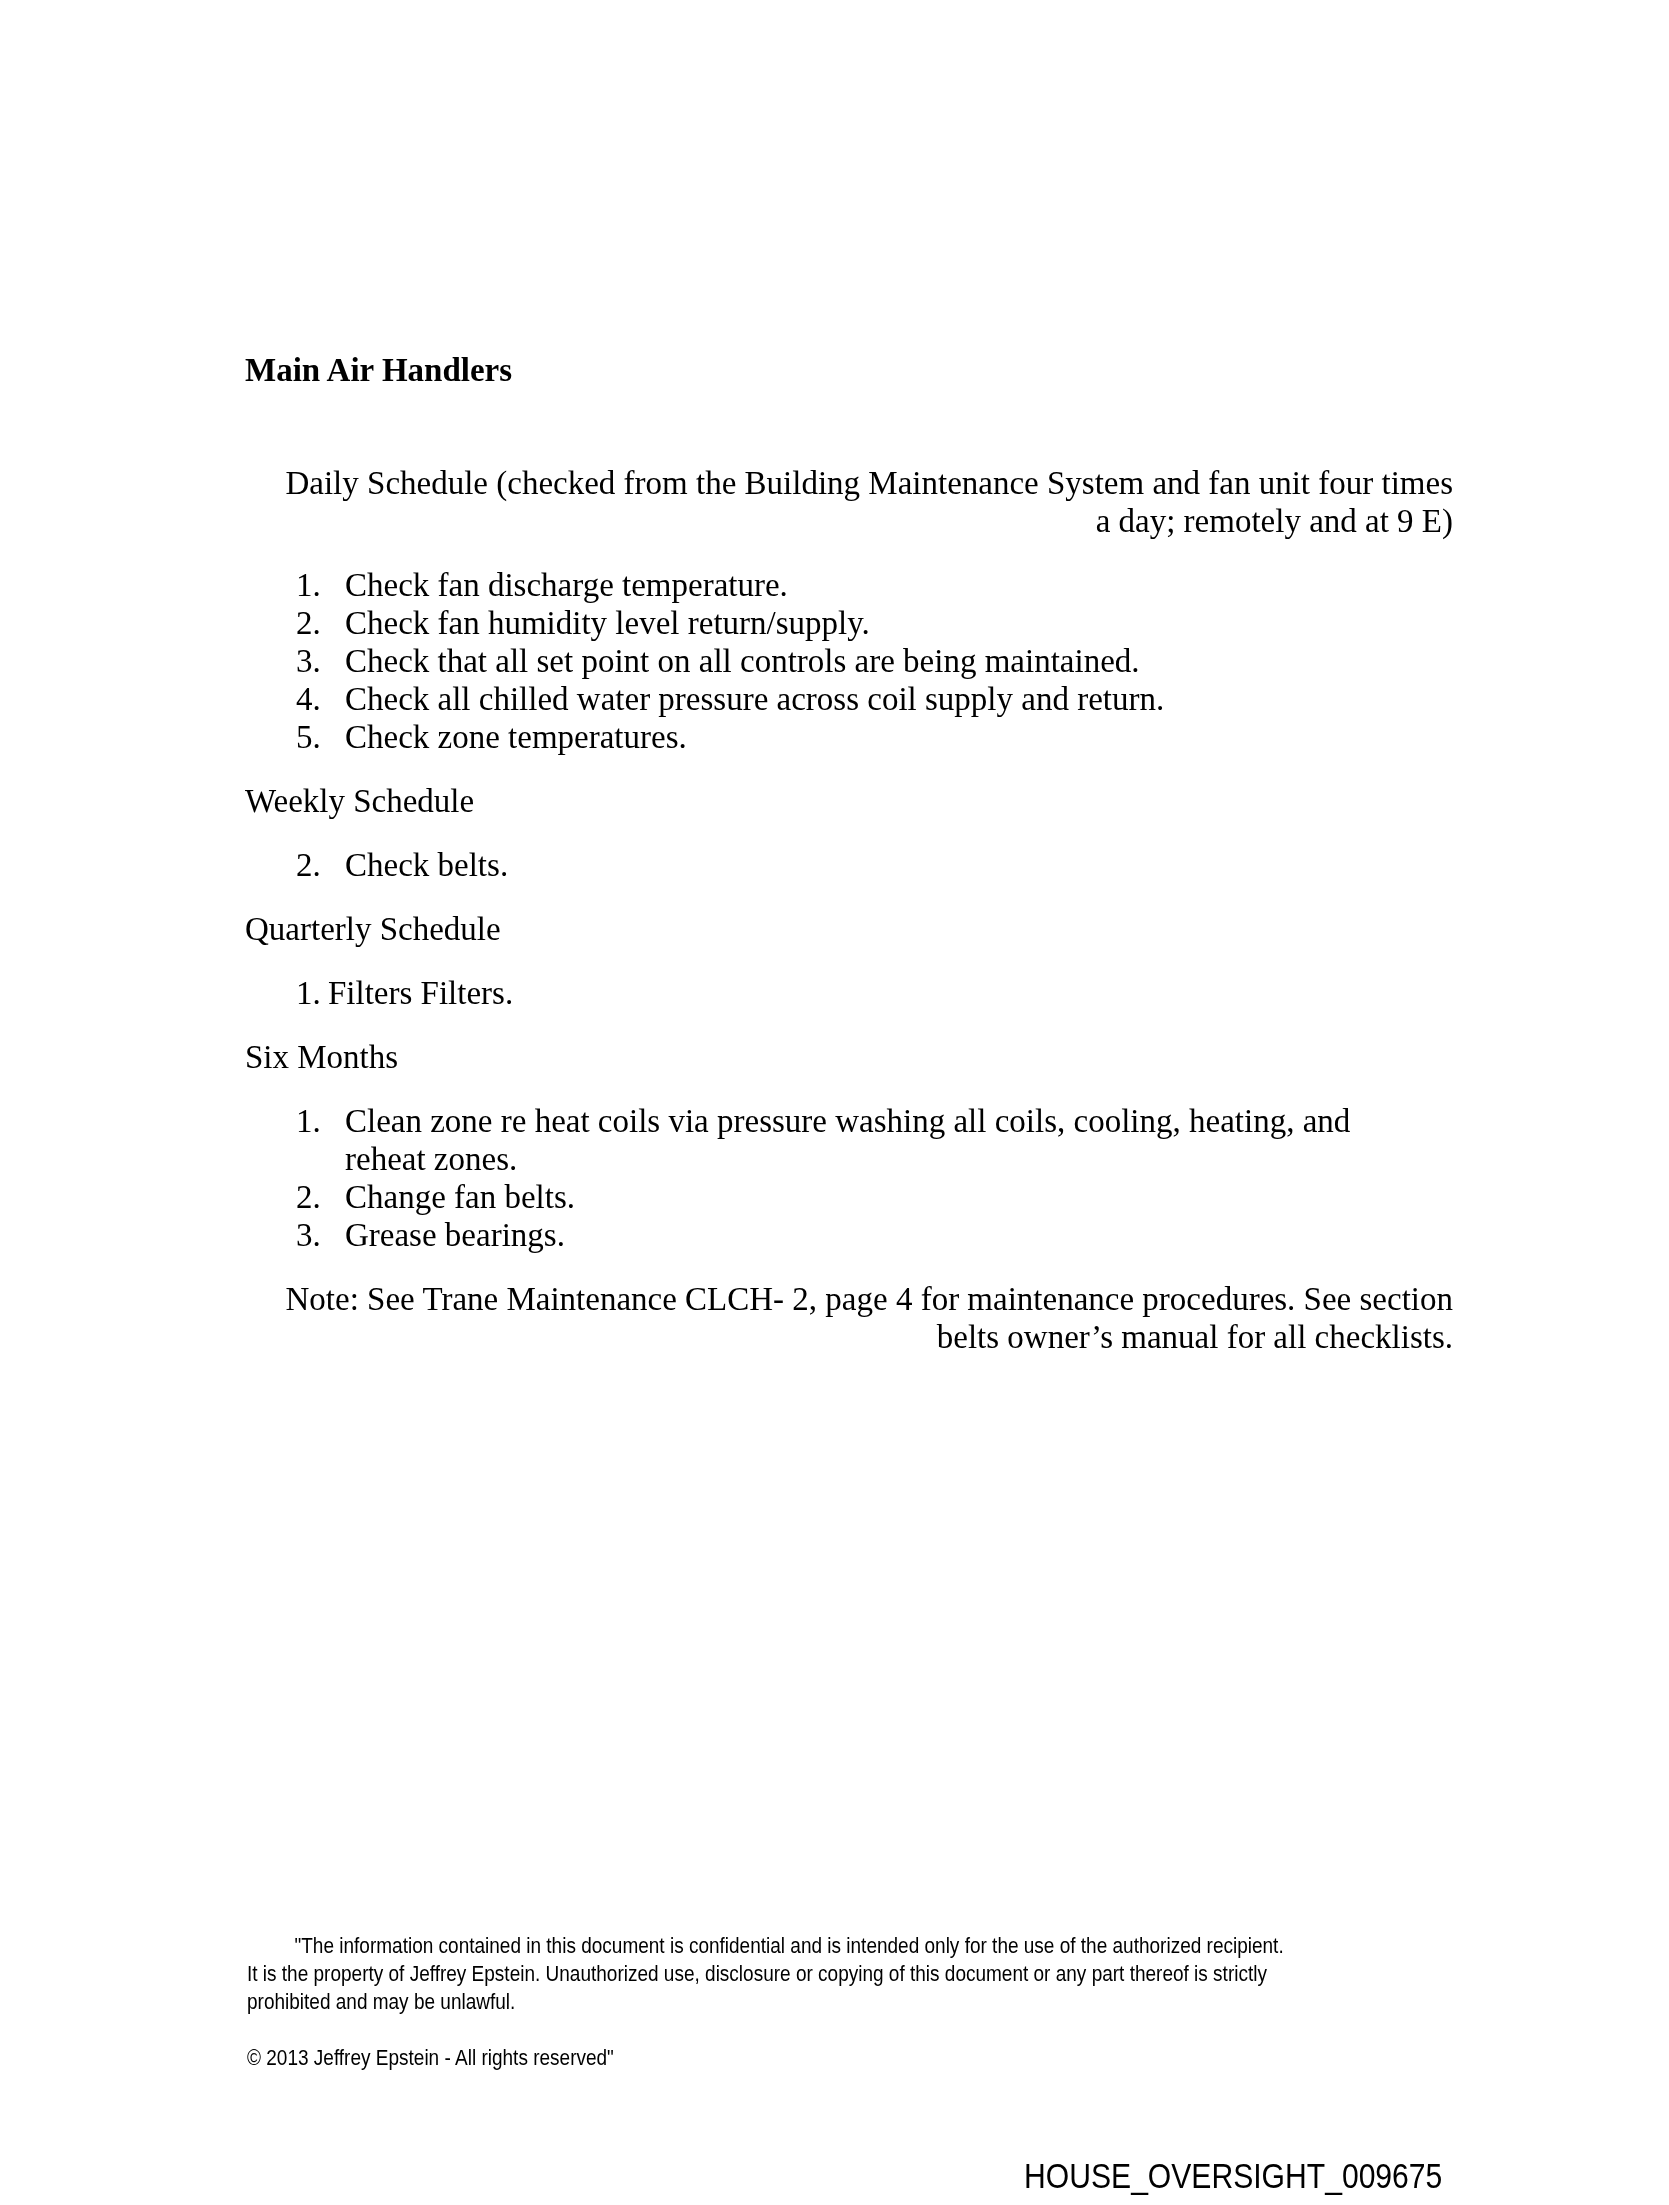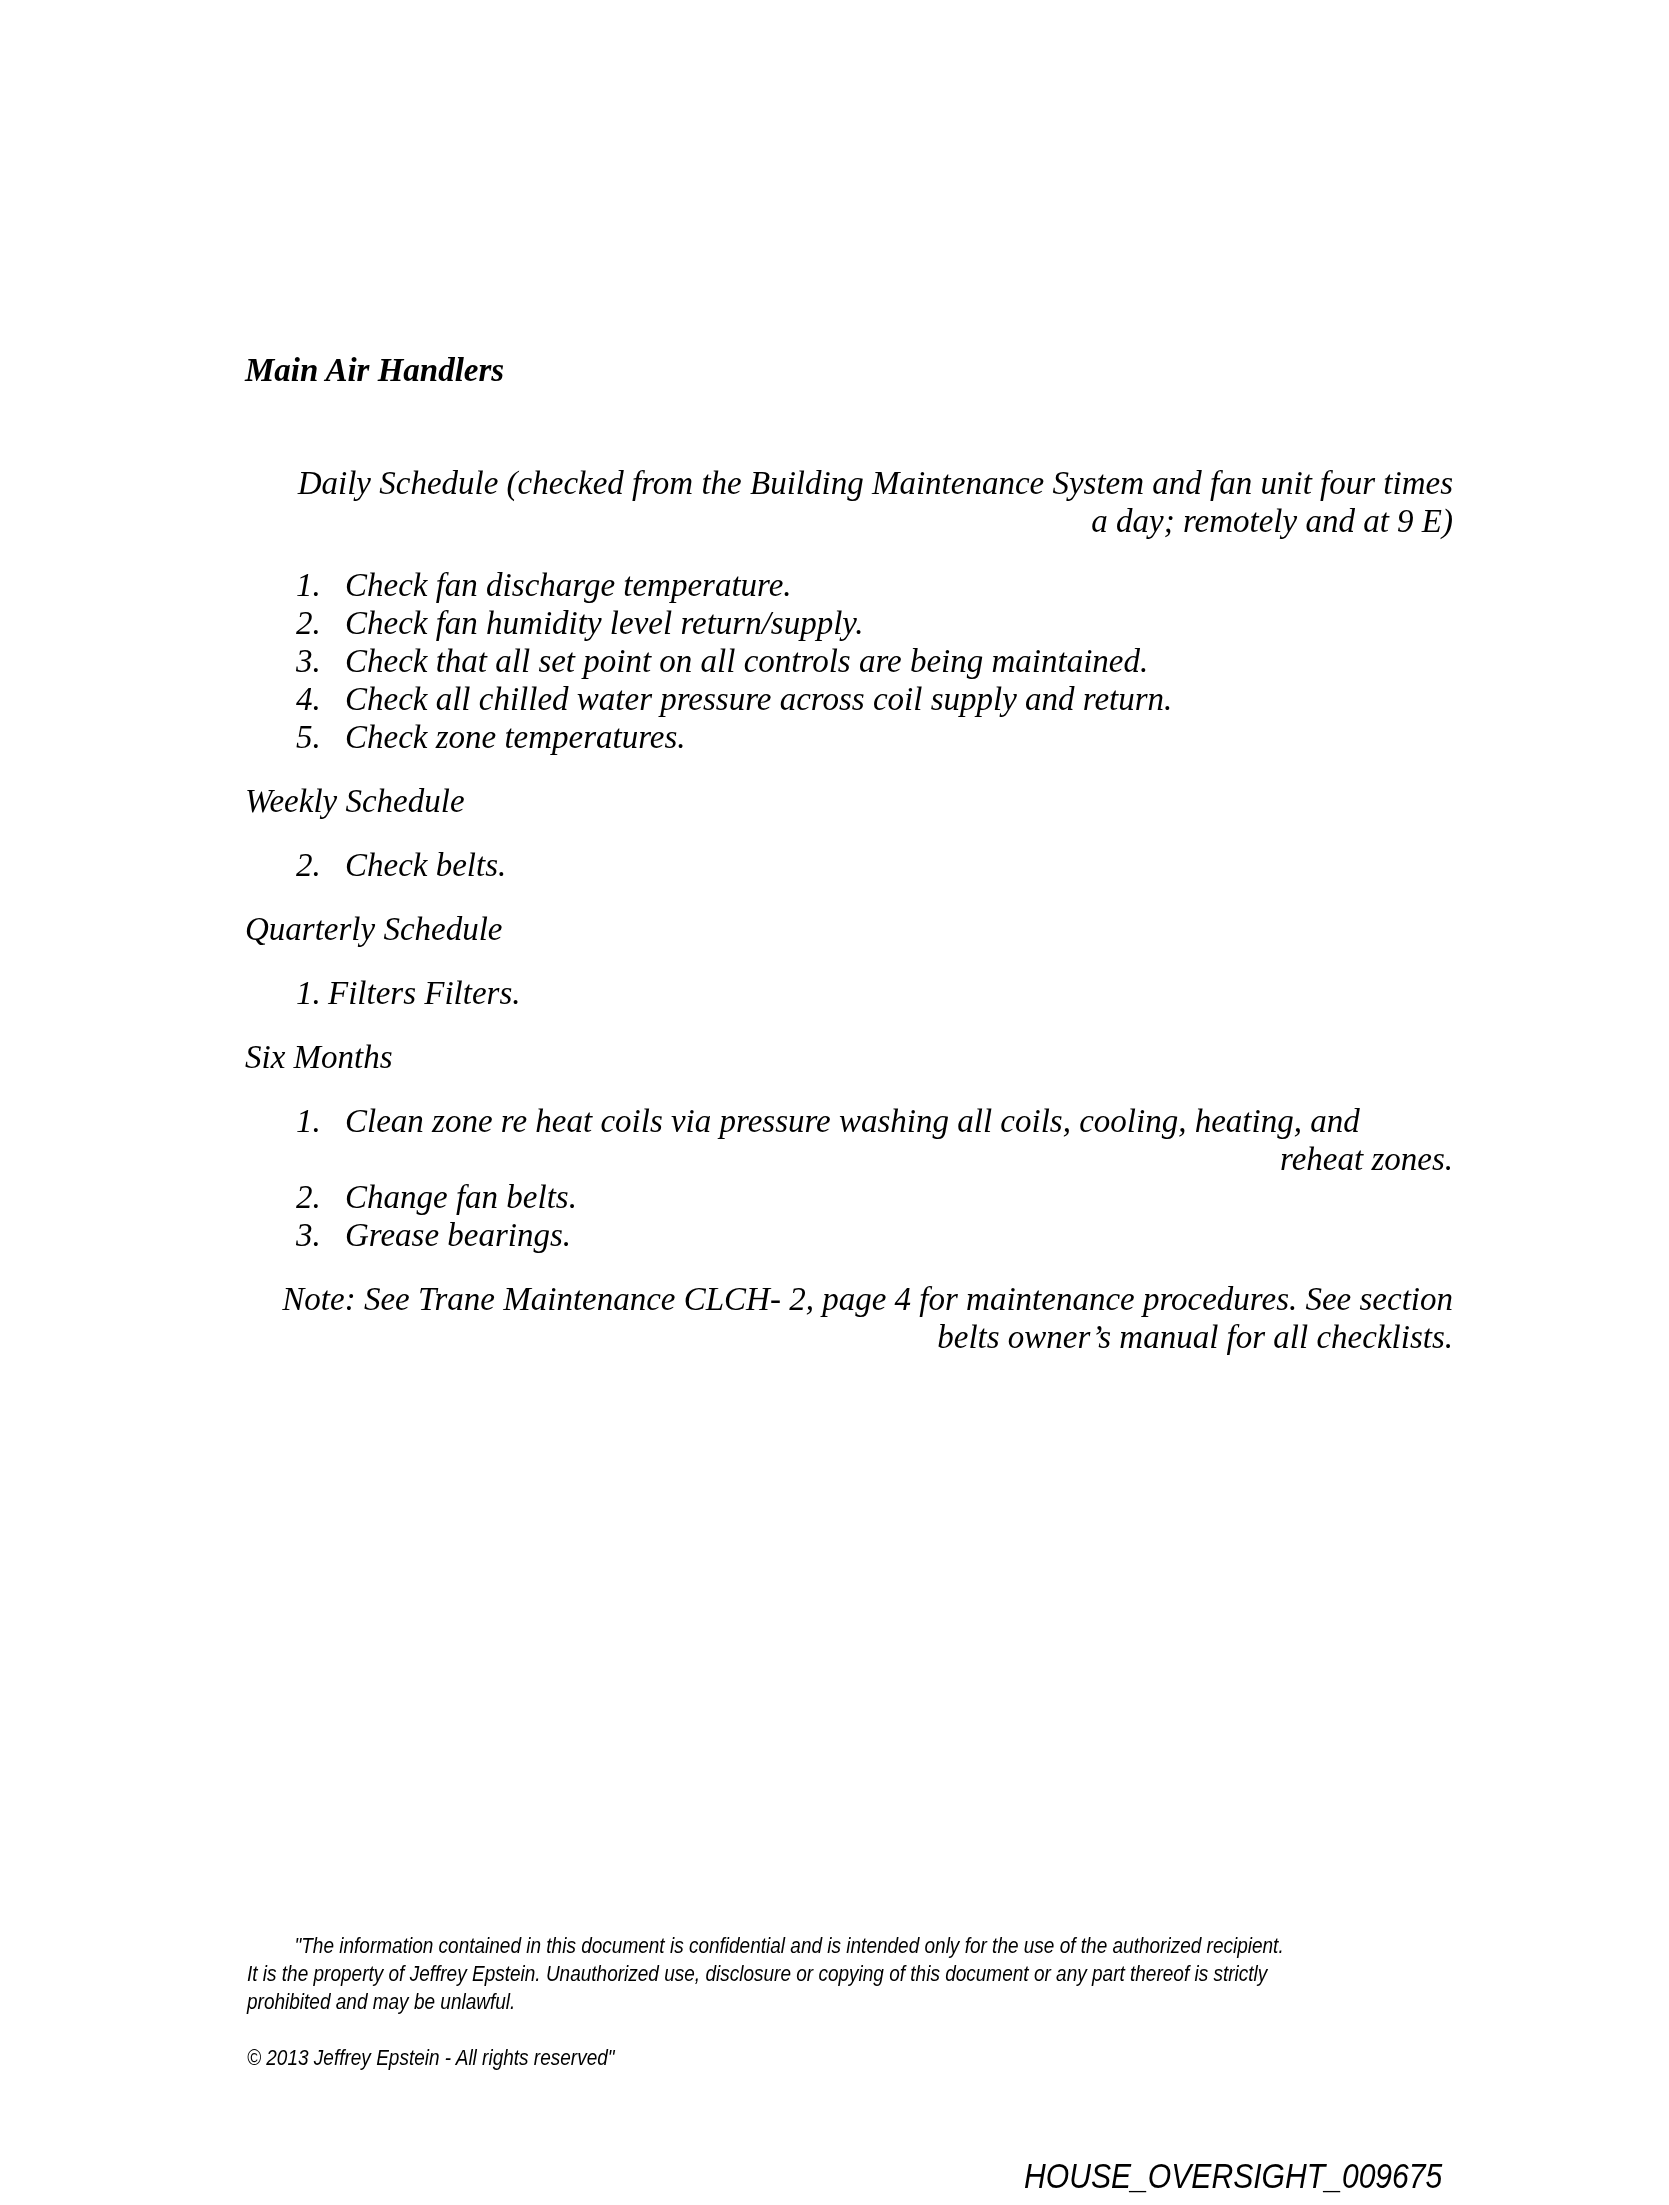--- a/index.html
+++ b/index.html
@@ -8,21 +8,20 @@
     background: #ffffff;
   }
   .page {
     position: relative;
     width: 1468px;
     height: 2205px;
     background: #ffffff;
     color: #000000;
     font-family: "Liberation Serif", serif;
     overflow: hidden;
-    font-style: italic;
   }
   .content {
     position: absolute;
     left: 245px;
     top: 351px;
     width: 1208px;
     font-size: 33px;
     line-height: 38px;
   }
   .content * { margin: 0; padding: 0; }
@@ -34,21 +33,21 @@
   }
   .gap1 { margin-top: 26px; }
   .gap2 { margin-top: 75px; }
   .line { display: block; white-space: nowrap; text-align: right; }
   .li { white-space: nowrap; }
   .li .num {
     display: inline-block;
     margin-left: 51px;
     width: 49px;
   }
-  .li.cont { padding-left: 100px; text-align: right; }
+  .li.cont { padding-left: 100px; }
   .li-q { white-space: nowrap; }
   .li-q .num {
     display: inline-block;
     margin-left: 51px;
     width: 32px;
   }
   .footer {
     position: absolute;
     left: 247px;
     top: 1932px;

